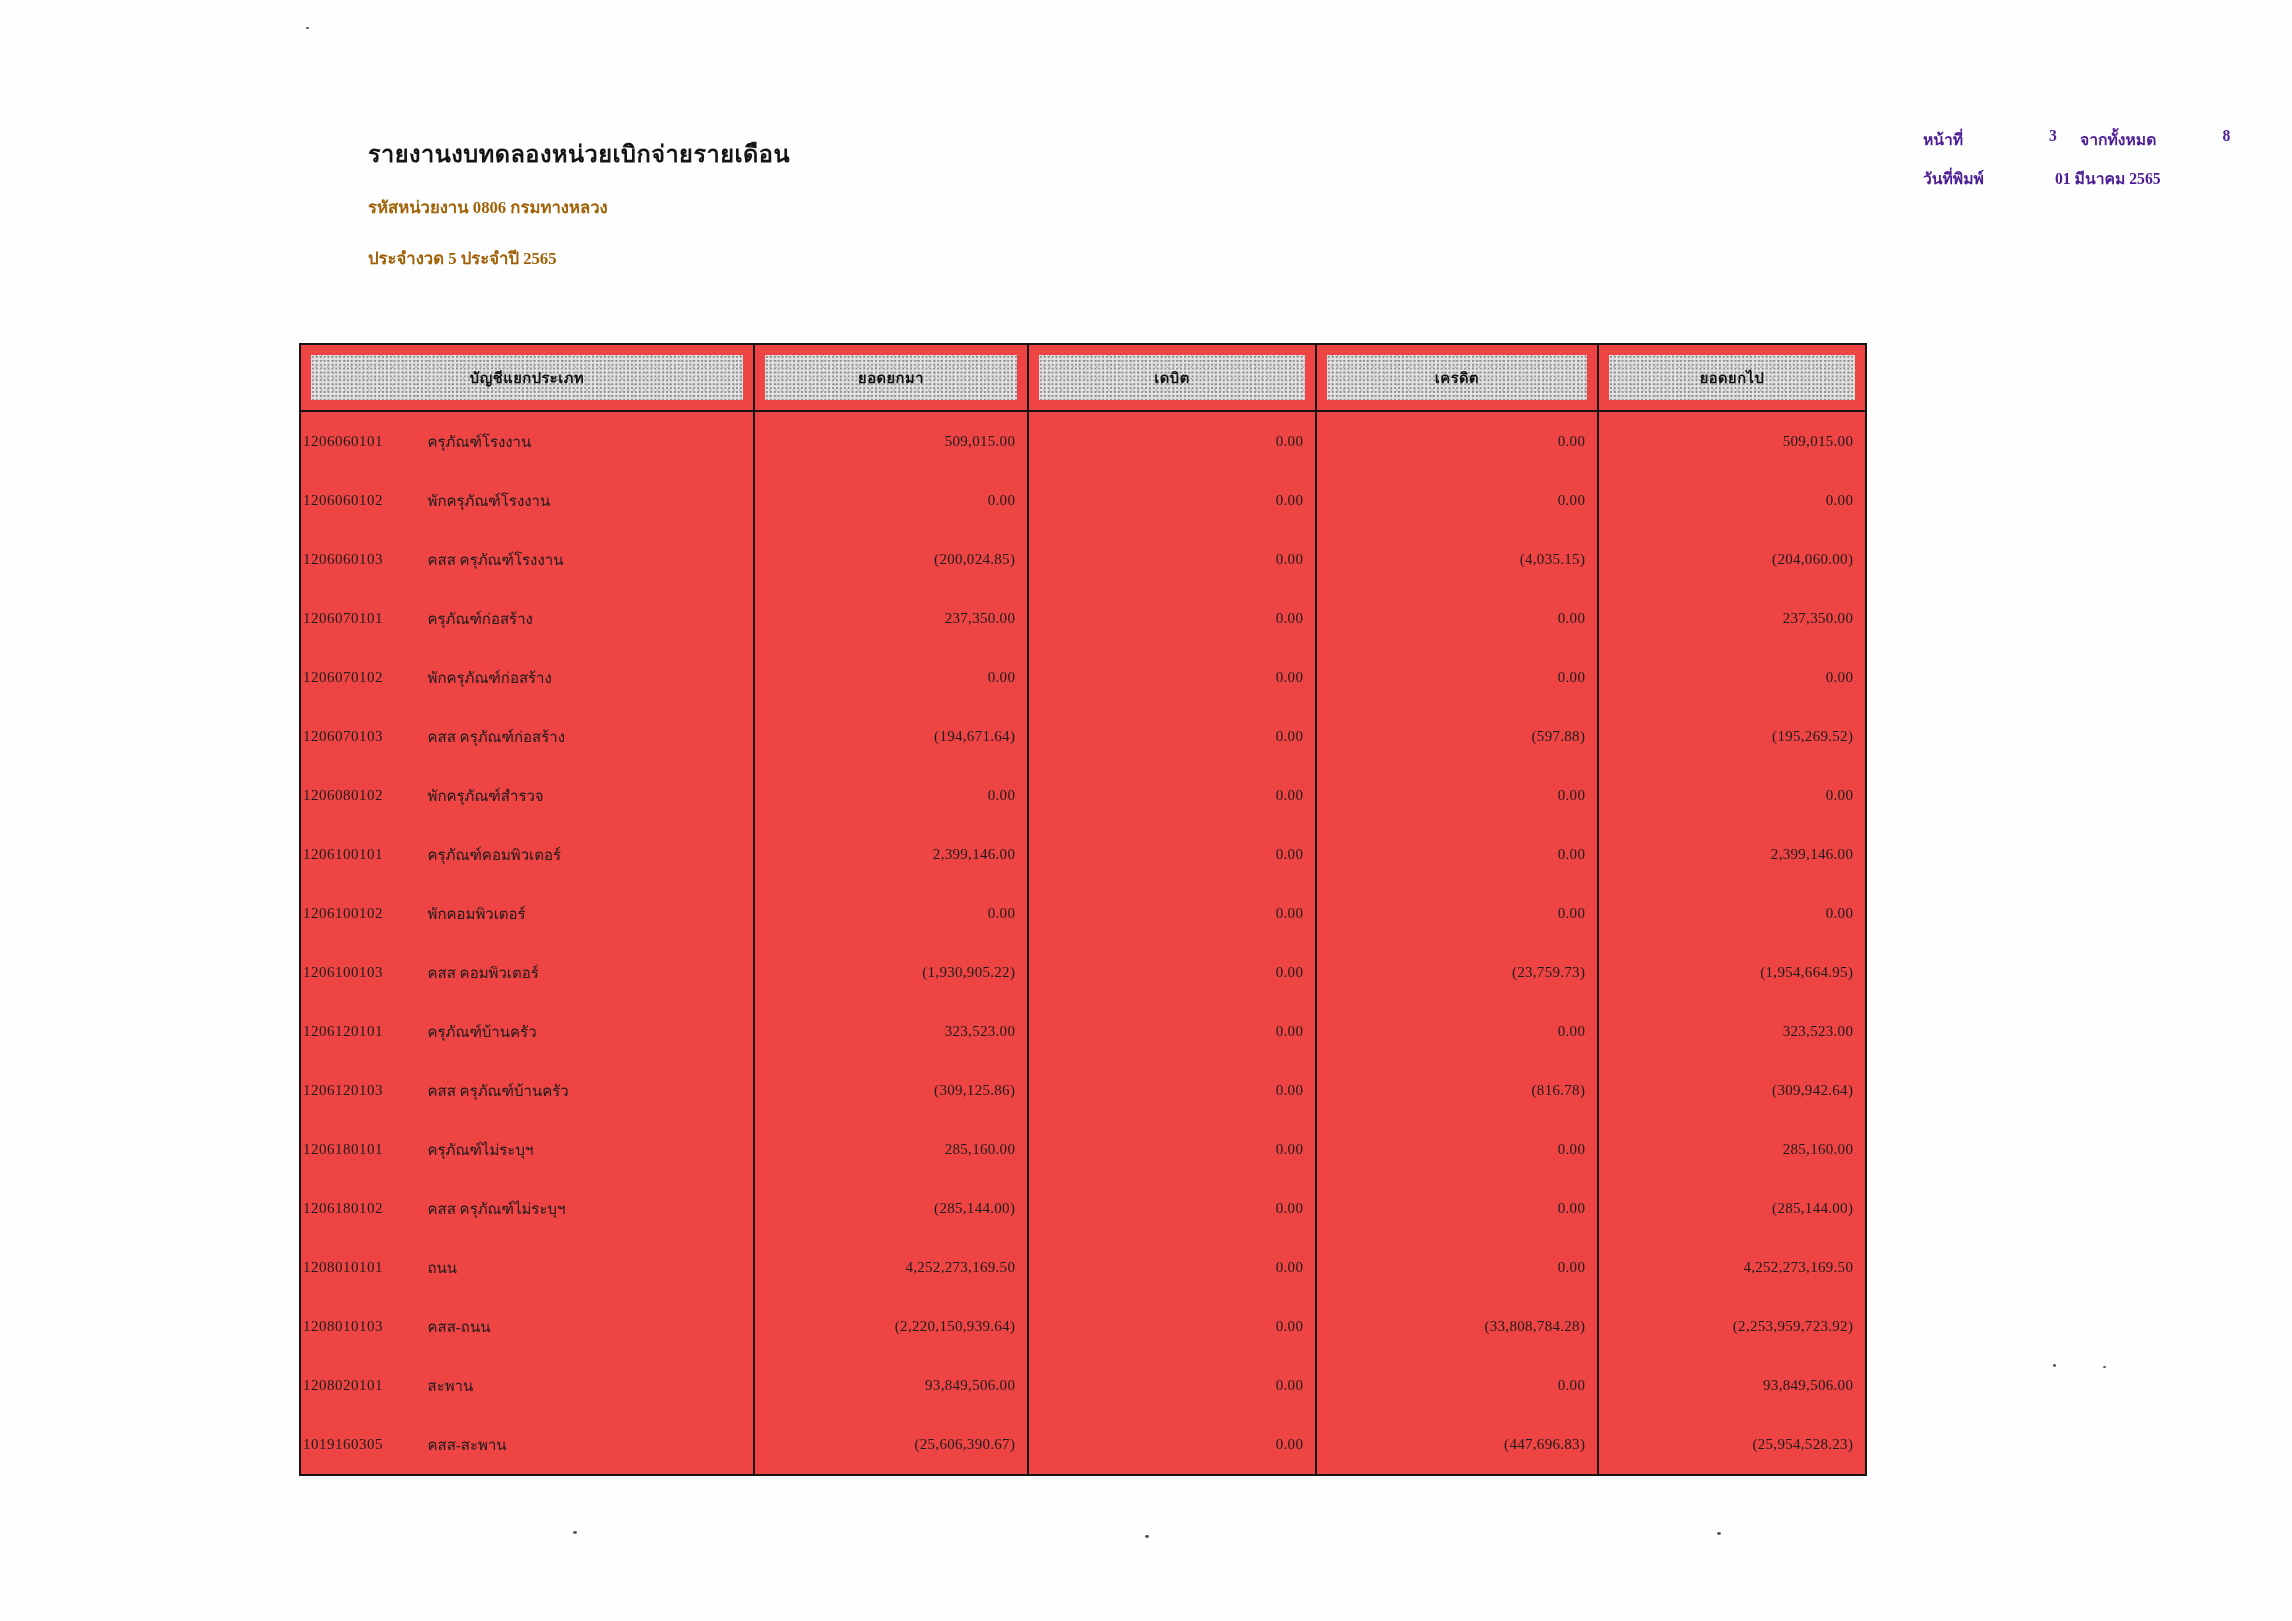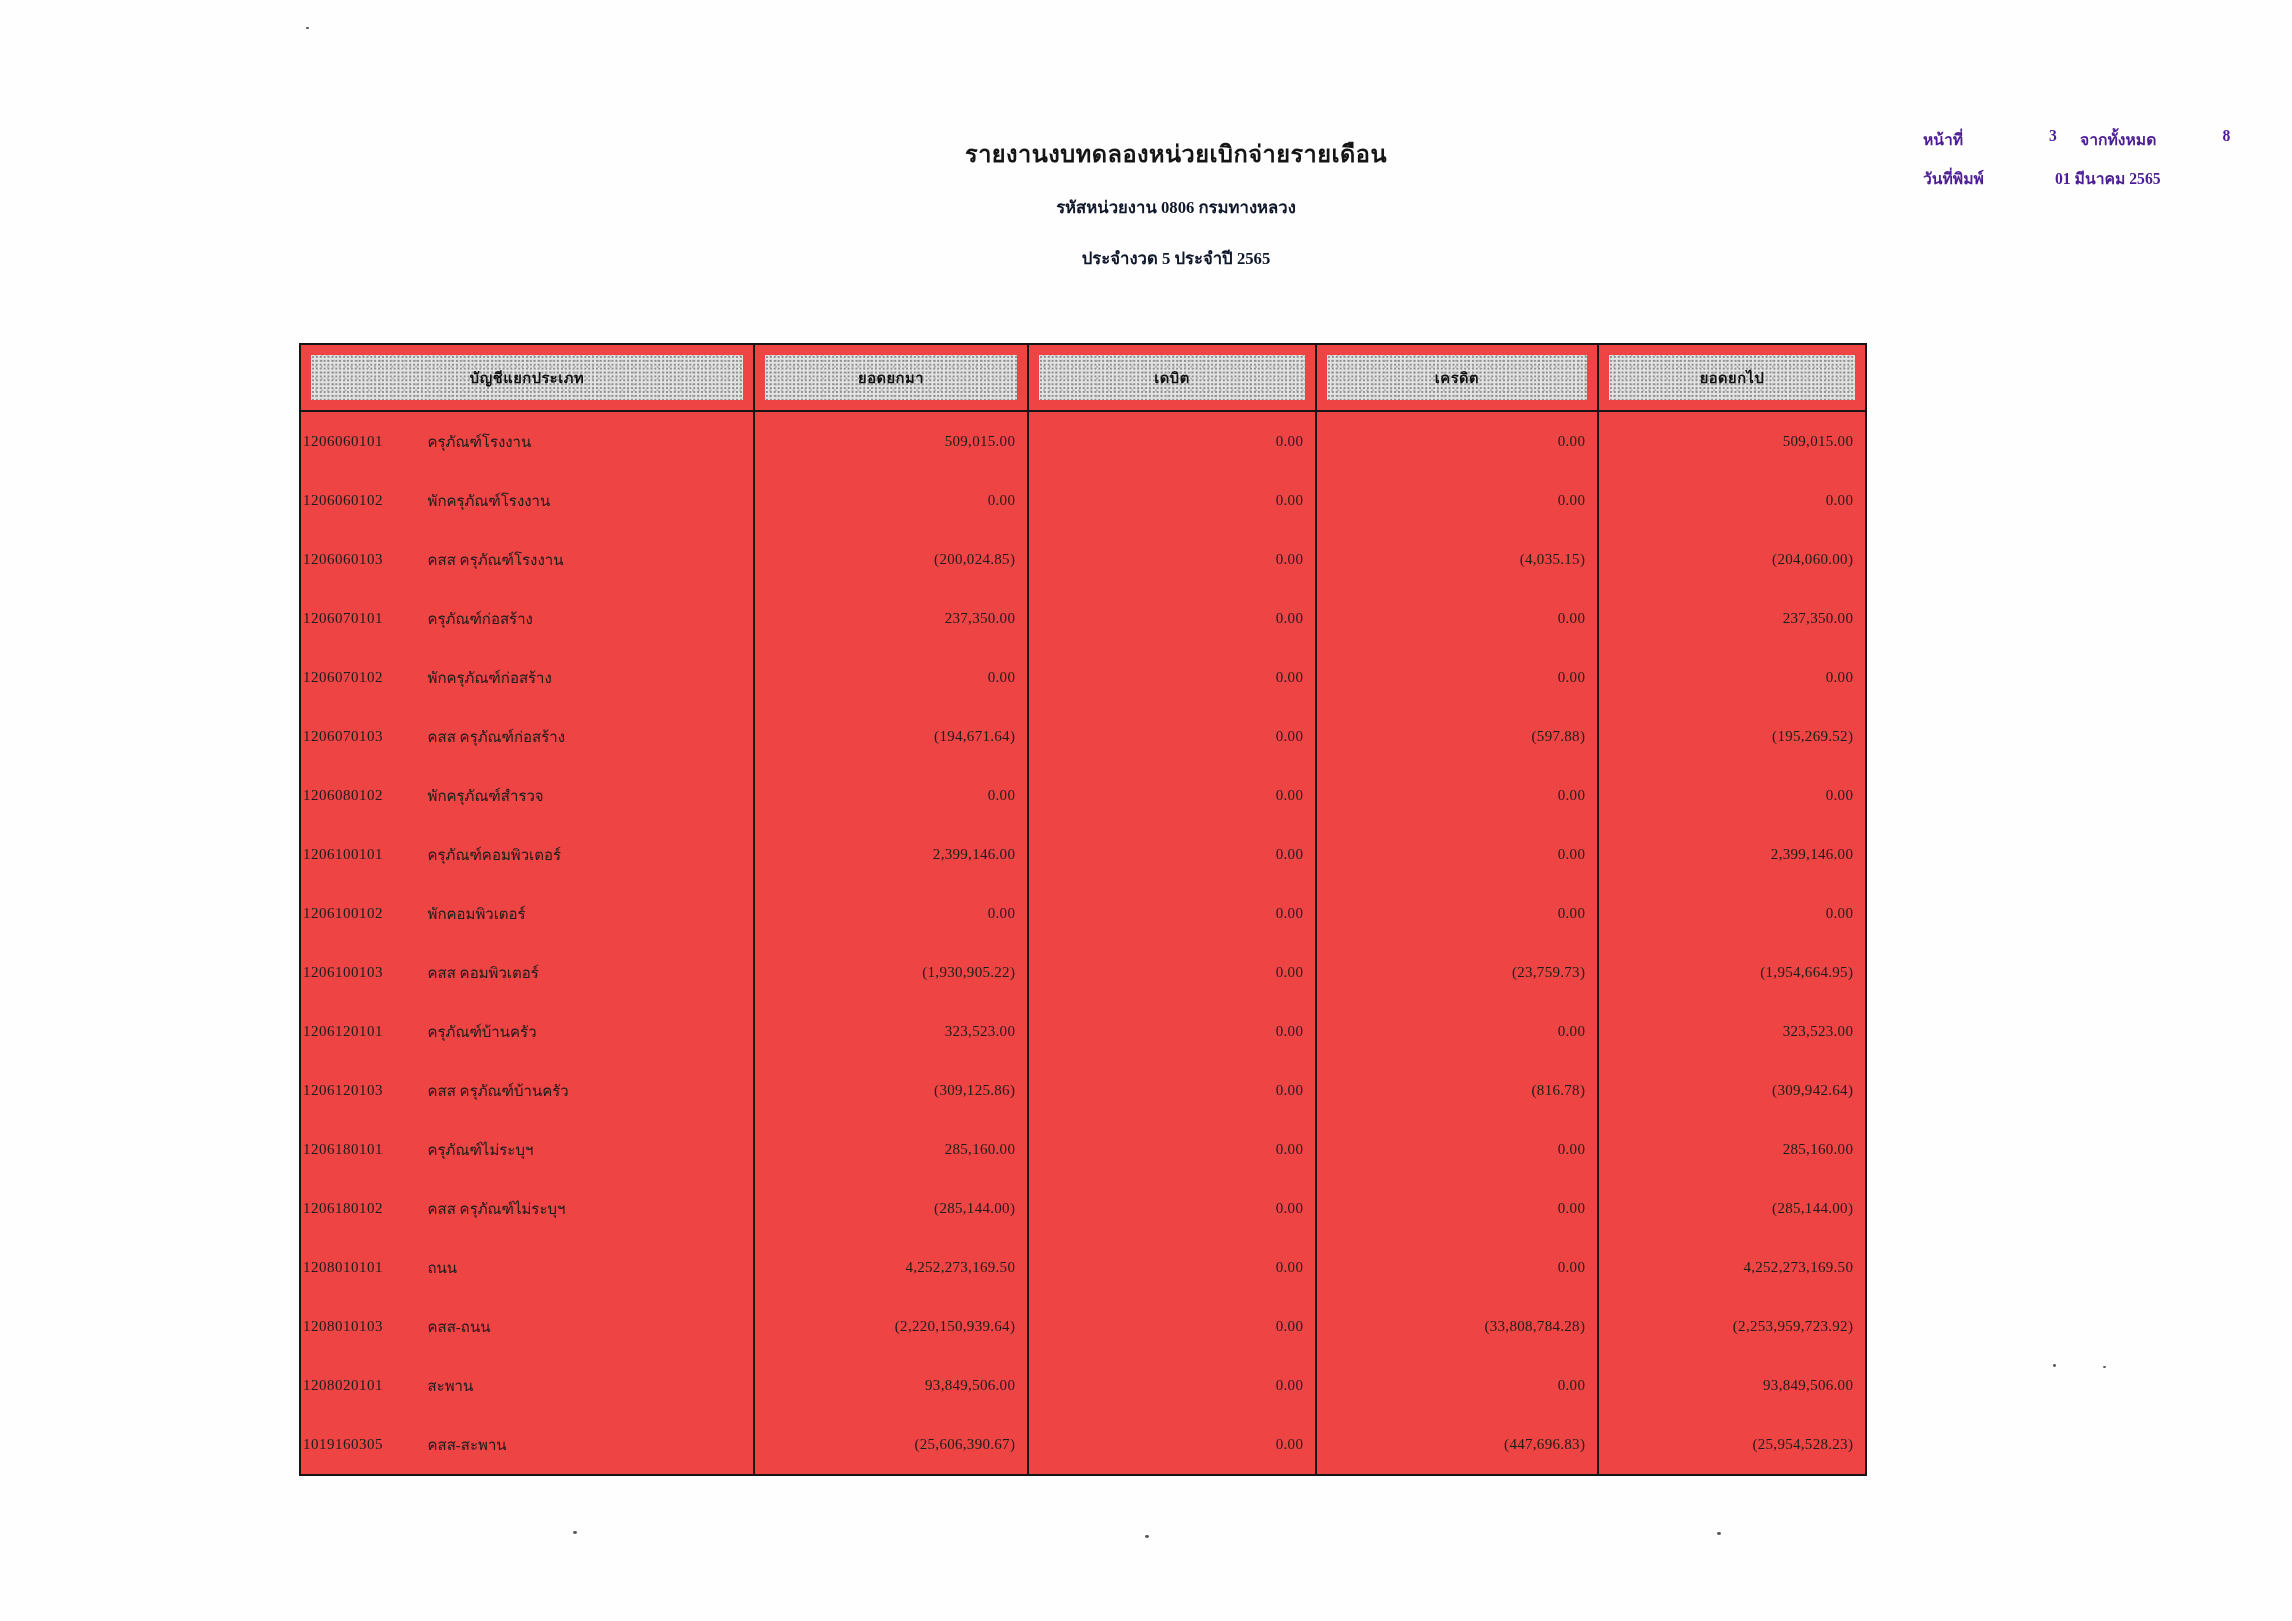--- a/index.html
+++ b/index.html
@@ -8,29 +8,28 @@
     background:#ffffff;
     font-family:"Liberation Serif","DejaVu Serif",serif;
     color:#1b1b1b;
     position:relative;
     overflow:hidden;
   }
   .page{position:absolute;inset:0;background:#fefefe;}
 
   
   .heading{
-    position:absolute;left:392px;top:135px;width:1568px;
-    text-align:center;
+    position:absolute;left:368px;top:135px;width:1568px;
   }
   .heading .title{
     font-size:23.5px;font-weight:bold;letter-spacing:0.5px;
     color:#151515;
   }
   .heading .sub{
-    font-weight:bold;color:#0f172a;font-family:Liberation Serif, serif;
+    font-weight:bold;color:#a16207;font-family:Liberation Serif, serif;
   }
   .heading .sub1{font-size:16.7px;margin-top:21.6px;}
   .heading .sub2{font-size:16.7px;margin-top:32px;}
   .heading .sub3{font-size:16.7px;margin-top:25.5px;}
 
   
   .pageinfo{
     position:absolute;left:1923px;top:127px;width:343px;
     font-size:15.7px;font-weight:bold;color:#4c1d95;
   }

